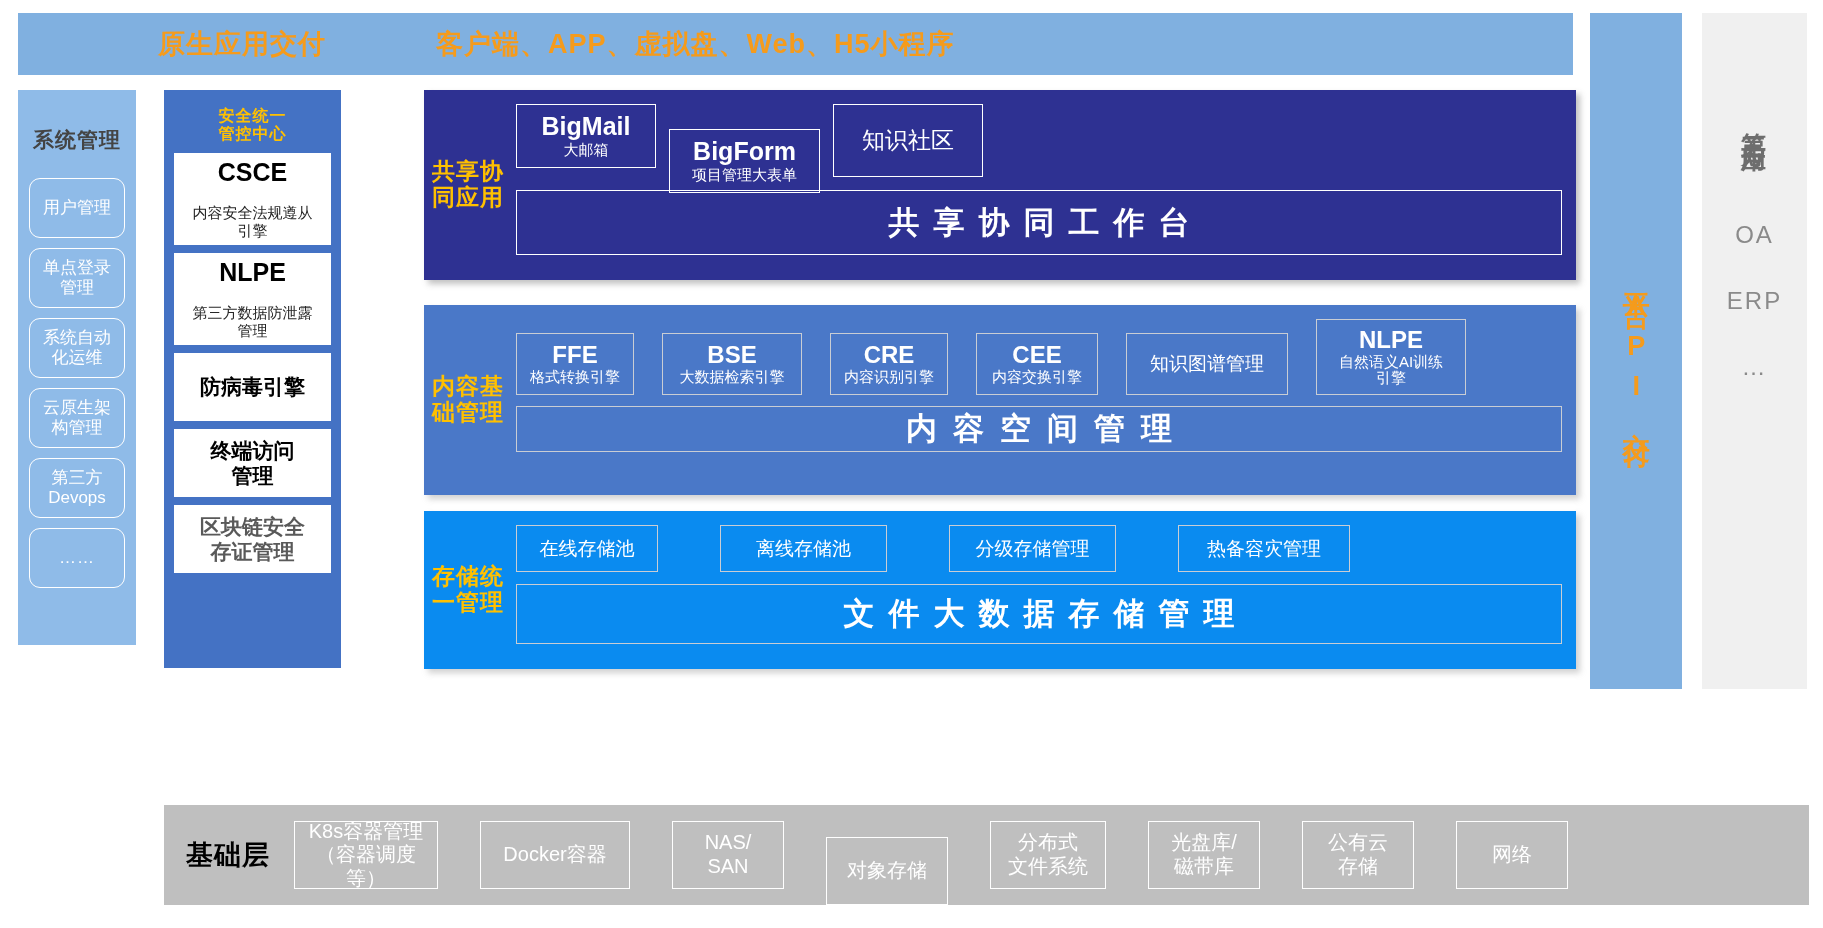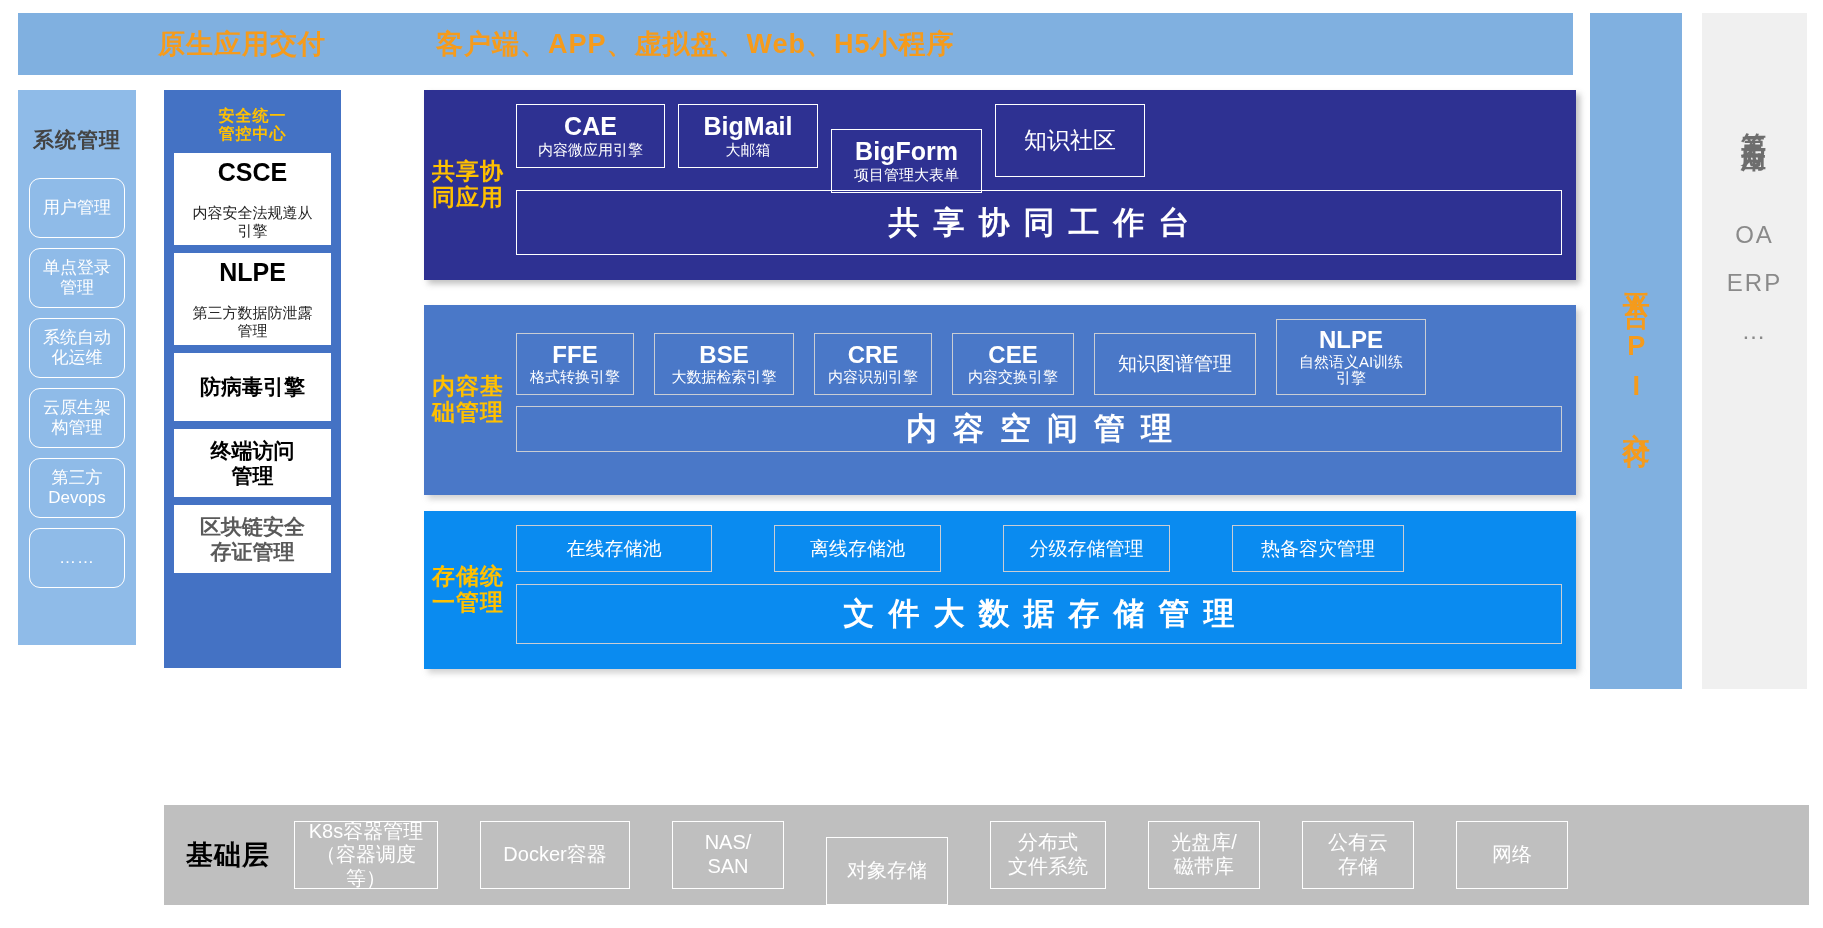--- a/index.html
+++ b/index.html
@@ -42,21 +42,21 @@
     background:#F0F0F0;
     display:flex;flex-direction:column;align-items:center;
   }
   #third-party-column .vtitle{
     margin-top:100px;
     color:#6E6E6E;font-weight:bold;font-size:25px;
     writing-mode:vertical-rl;text-orientation:upright;
     letter-spacing:4px;
   }
   #third-party-column .tp-item{
-    color:#8A8A8A;font-size:24px;margin-top:20px;letter-spacing:2px;
+    color:#8A8A8A;font-size:24px;margin-top:38px;letter-spacing:2px;
   }
   #third-party-column .tp-item.first{margin-top:88px;}
 
   
   #sysmgmt-column{
     left:18px;top:90px;width:118px;height:555px;
     background:#8FBBE8;
     display:flex;flex-direction:column;align-items:center;
   }
   #sysmgmt-title{
@@ -139,21 +139,21 @@
     background:#4A78C8;
     box-shadow:4px 4px 6px rgba(140,140,140,.40);
     display:flex;align-items:stretch;
   }
   #content-label{
     width:88px;flex:none;display:flex;align-items:center;justify-content:center;
     color:#FFC000;font-weight:bold;font-size:23px;line-height:1.12;text-align:center;
     letter-spacing:1px;
   }
   #content-body{flex:1;display:flex;flex-direction:column;padding:14px 14px 14px 4px;box-sizing:border-box;}
-  #content-apps{display:flex;gap:20px;align-items:flex-end;height:76px;}
+  #content-apps{display:flex;gap:28px;align-items:flex-end;height:76px;}
   .cbox{
     border:1.8px solid #C9CDD4;box-sizing:border-box;
     display:flex;flex-direction:column;align-items:center;justify-content:center;
     text-align:center;padding:3px 6px;color:#FFFFFF;
   }
   .cbox .c-acr{font-weight:bold;font-size:24px;line-height:1.08;}
   .cbox .c-sub{font-size:15px;line-height:1.12;margin-top:1px;}
   .cbox .c-single{font-size:19px;line-height:1.1;}
   .cbox.c1{width:118px;height:62px;}
   .cbox.c2{width:140px;height:62px;}
@@ -181,21 +181,21 @@
     color:#FFC000;font-weight:bold;font-size:23px;line-height:1.12;text-align:center;
     letter-spacing:1px;
   }
   #storage-body{flex:1;display:flex;flex-direction:column;padding:14px 14px 13px 4px;box-sizing:border-box;}
   #storage-pools{display:flex;gap:62px;align-items:center;height:47px;}
   .sbox{
     border:1.8px solid #C9CDD4;box-sizing:border-box;height:47px;
     display:flex;align-items:center;justify-content:center;text-align:center;
     color:#FFFFFF;font-size:19px;padding:0 10px;
   }
-  .sbox.s1{width:196px;}
+  .sbox.s1{width:142px;}
   .sbox.s2{width:167px;}
   .sbox.s3{width:167px;}
   .sbox.s4{width:172px;}
   #storage-bottom{
     margin-top:12px;height:60px;
     border:1.8px solid #C9CDD4;box-sizing:border-box;
     display:flex;align-items:center;justify-content:center;
     color:#FFFFFF;font-weight:bold;font-size:31px;letter-spacing:14px;
     text-indent:14px;
   }
@@ -279,24 +279,20 @@
 
     <div class="sec-box h5">
       <span class="sec-plain gray">区块链安全<br>存证管理</span>
     </div>
   </div>
 
   <div class="abs" id="share-row">
     <div id="share-label">共享协<br>同应用</div>
     <div id="share-body">
       <div id="share-apps">
-        <div class="app-box b1">
-          <span class="app-acr">CAE</span>
-          <span class="app-sub">内容微应用引擎</span>
-        </div>
         <div class="app-box b2">
           <span class="app-acr">BigMail</span>
           <span class="app-sub">大邮箱</span>
         </div>
         <div class="app-box b3">
           <span class="app-acr">BigForm</span>
           <span class="app-sub">项目管理大表单</span>
         </div>
         <div class="app-box b5">
           <span class="app-single">知识社区</span>

